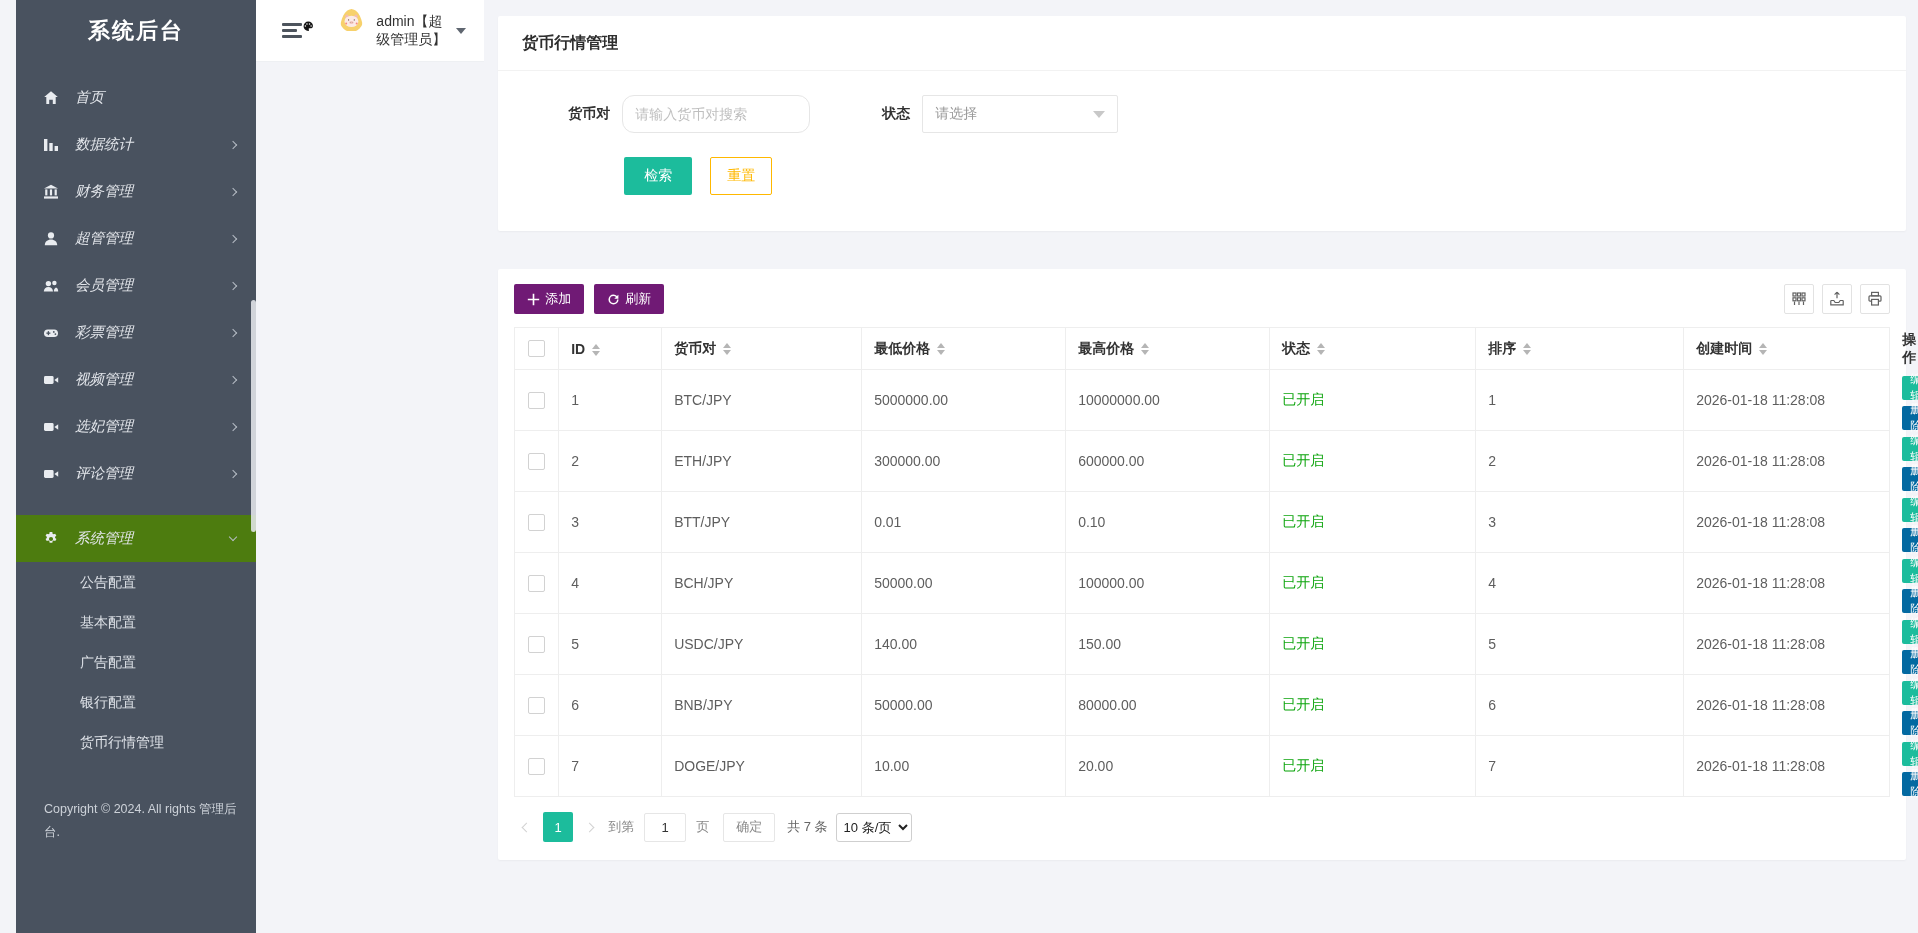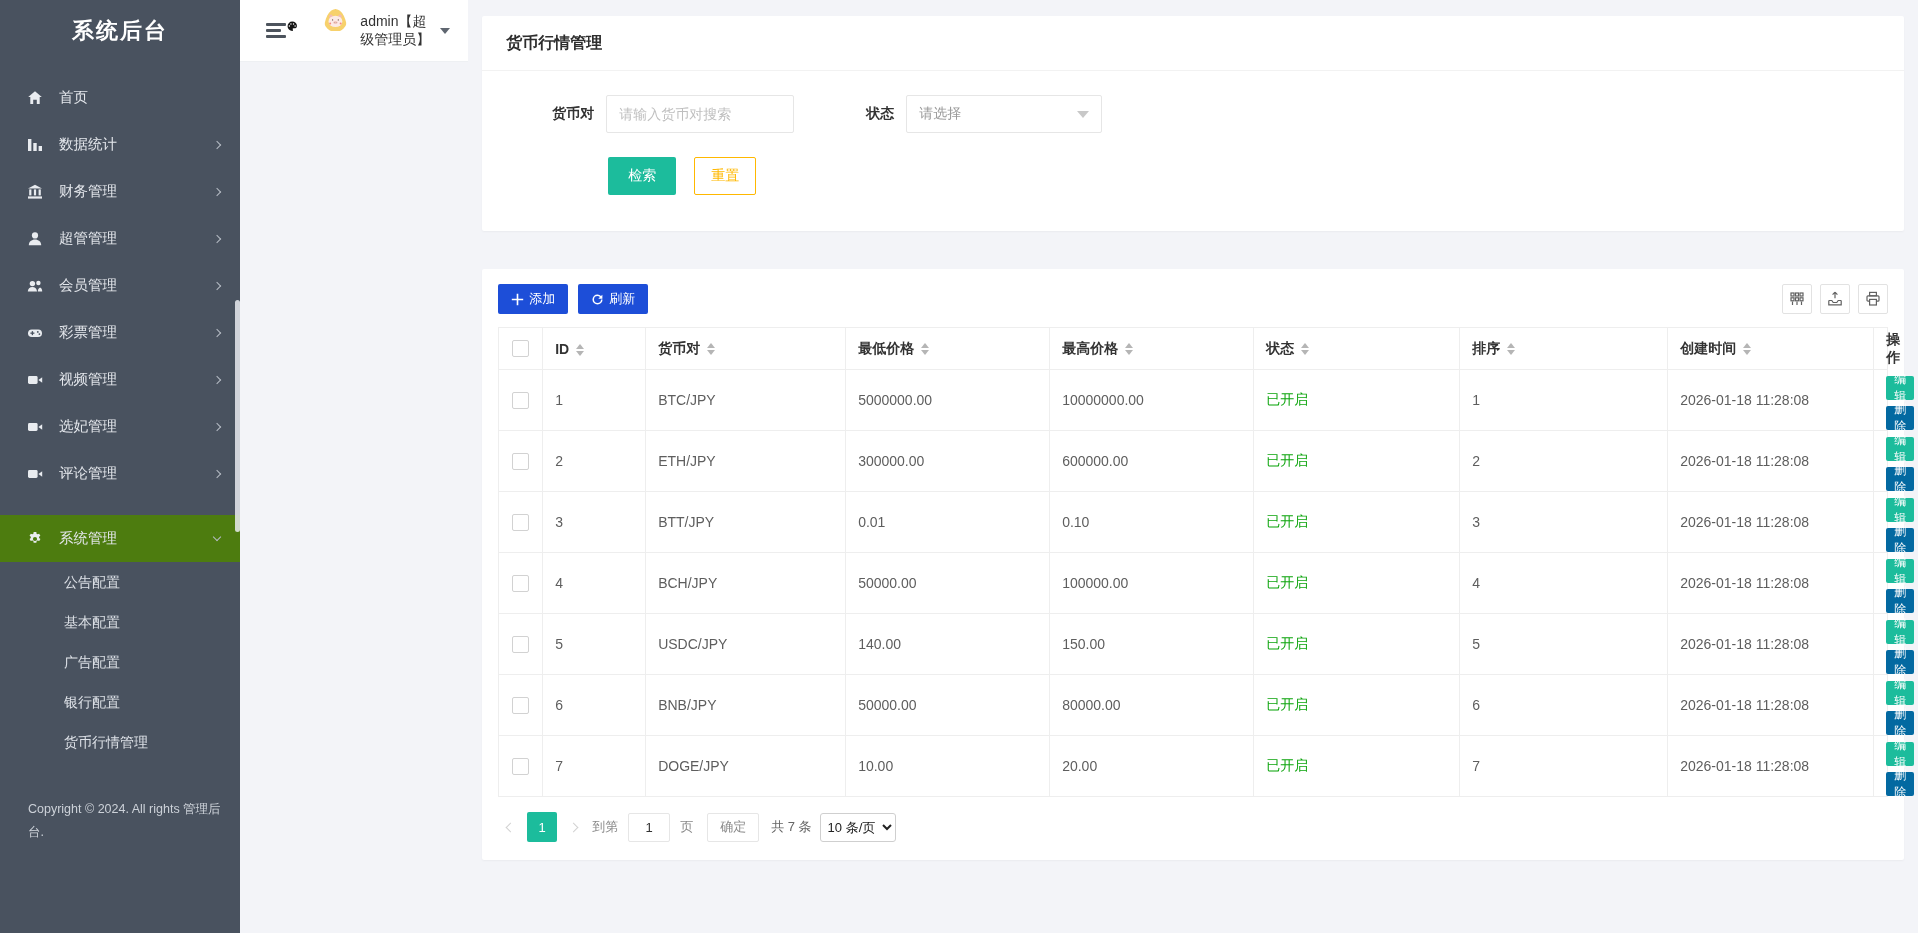--- a/index.html
+++ b/index.html
@@ -1,31 +1,31 @@
 <!DOCTYPE html>
 <html><head>
 <meta charset="utf-8">
 <style>
   * { margin:0; padding:0; box-sizing:border-box; }
   html,body { width:1918px; height:933px; overflow:hidden;
     font-family:"Liberation Sans","DejaVu Sans",sans-serif; background:#f3f4f8; }
-  .app { display:flex; width:1918px; height:933px; }
+  .app { display:flex; width:1918px; height:933px;padding-left:16px; }
 
   
   .sidebar { position:relative; width:240px; height:933px; background:#49525f; flex:0 0 240px; }
   .logo { height:62px; line-height:62px; text-align:center; color:#fff; font-size:22px;
     font-weight:700; letter-spacing:2px; }
   .menu { padding-top:12px; }
   .mi { display:flex; align-items:center; height:47px; padding:0 20px 0 26px;
     color:#e4e7ec; font-size:14.5px; cursor:pointer; }
   .mi.active { background:#4d7c0f;margin-top:18px; }
   .mi-ic { width:18px; height:18px; margin-right:15px; display:inline-flex;
     align-items:center; justify-content:center; flex:0 0 18px; }
   .mi-ic svg { width:16px; height:16px; fill:#e9ecf0; }
-  .mi-lb { flex:1; }
+  .mi-lb { flex:1;font-style:italic; }
   .chev { width:6px; height:6px; border-right:1.6px solid #b6bcc5; border-bottom:1.6px solid #b6bcc5; }
   .chev.r { transform:rotate(-45deg); }
   .chev.d { transform:rotate(45deg); margin-top:-3px; }
   .smi { height:40px; line-height:40px; padding-left:64px; color:#dde1e7; font-size:14px; cursor:pointer; }
   .sb-scroll { position:absolute; right:0; top:300px; width:5px; height:232px;
     background:rgba(233,235,240,.85); border-radius:3px; }
   .copyright { position:absolute; top:798px; left:8px; width:100%; padding:0 20px;
     color:#ccd1d8; font-size:12.5px; line-height:1.85; }
 
   
@@ -45,39 +45,39 @@
   .content { flex:1; padding:16px 14px; overflow:hidden; }
   .card { background:#fff; border-radius:2px; box-shadow:0 1px 2px rgba(0,0,0,.04); }
   .card-title { padding:17px 24px 16px; font-size:16px; font-weight:700; color:#2e2e2e;
     border-bottom:1px solid #f2f2f2; }
 
   
   .form { padding:24px 0 36px 70px; }
   .form-row { display:flex; align-items:center; }
   .f-item { display:flex; align-items:center; margin-right:72px; }
   .f-label { font-size:14px; font-weight:700; color:#333; margin-right:12px; }
-  .f-input { width:188px; height:38px; border:1px solid #e6e6e6; border-radius:2px;
+  .f-input { width:188px; height:38px; border:1px solid #e6e6e6; border-radius:12px;
     padding:0 12px; font-size:14px; color:#666; outline:none;
     font-family:"Liberation Sans","DejaVu Sans",sans-serif; }
   .f-input::placeholder { color:#bfbfbf; }
   .f-select { width:196px; height:38px; border:1px solid #e6e6e6; border-radius:2px;
     display:flex; align-items:center; padding:0 12px; font-size:14px; color:#9a9a9a;
     background:#fff; position:relative; cursor:pointer; }
   .f-select .tri { position:absolute; right:12px; width:0; height:0;
     border-left:6px solid transparent; border-right:6px solid transparent; border-top:7px solid #c8c8c8; }
   .btn-row { margin-top:24px; padding-left:56px; display:flex; }
   .btn { display:inline-flex; align-items:center; justify-content:center; border:none;
     border-radius:2px; cursor:pointer; font-family:Liberation Mono, monospace; }
   .btn-search { width:68px; height:38px; background:#1cbc9c; color:#fff; font-size:14px; margin-right:18px; }
   .btn-reset { width:62px; height:38px; background:#fff; border:1px solid #FFB800; color:#FFB800; font-size:14px; }
 
   
   .table-card { margin-top:38px; padding:15px 16px 18px; }
   .toolbar { display:flex; align-items:center; margin-bottom:13px; }
-  .btn-teal-sm { height:30px; padding:0 13px; background:#1d4ed8; color:#fff; font-size:13px;
+  .btn-teal-sm { height:30px; padding:0 13px; background:#701a75; color:#fff; font-size:13px;
     display:inline-flex; align-items:center; gap:5px; margin-right:10px; }
   .btn-teal-sm svg { width:13px; height:13px; fill:#fff; }
   .tool-icons { margin-left:auto; display:flex; gap:8px; }
   .icon-btn { width:30px; height:30px; border:1px solid #e2e2e2; border-radius:2px; background:#fff;
     display:inline-flex; align-items:center; justify-content:center; cursor:pointer; }
   .icon-btn svg { width:16px; height:16px; }
 
   table { width:100%; border-collapse:collapse; table-layout:fixed; }
   th, td { border:1px solid #eeeeee; font-size:14px; text-align:left; padding:0 0 0 12px; }
   th { height:42px; color:#333; font-weight:700; background:#fff; }

